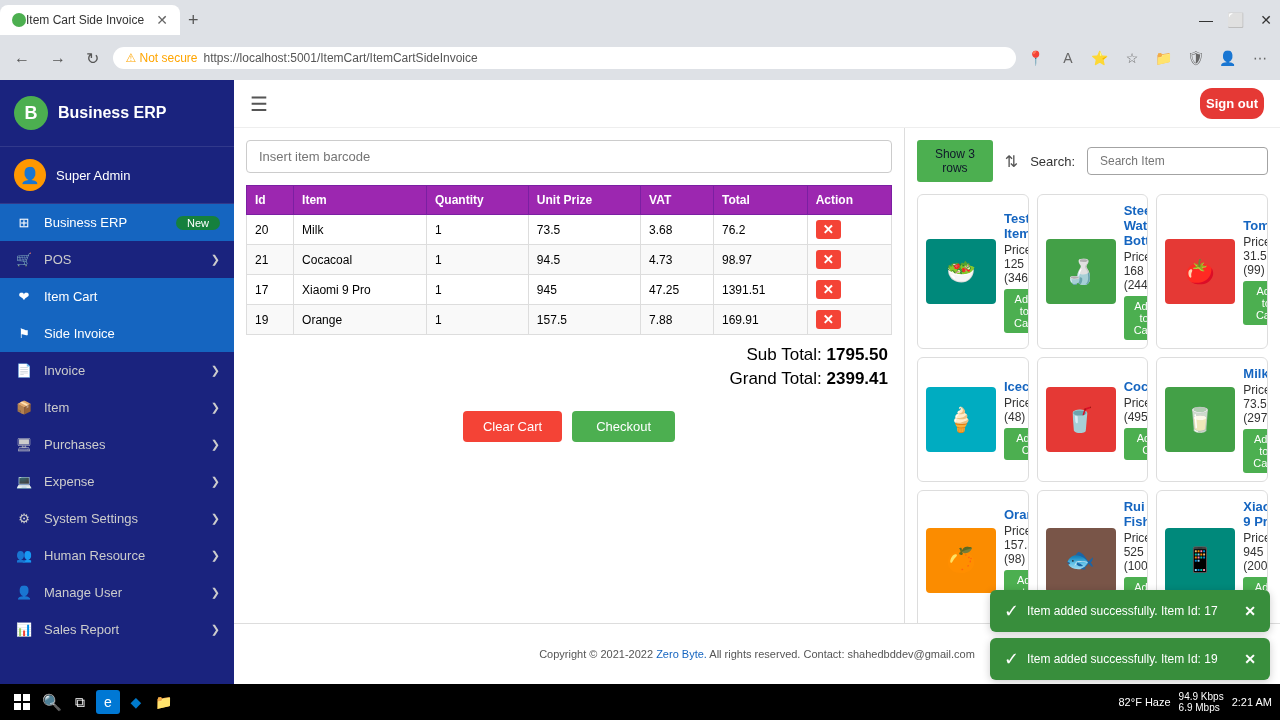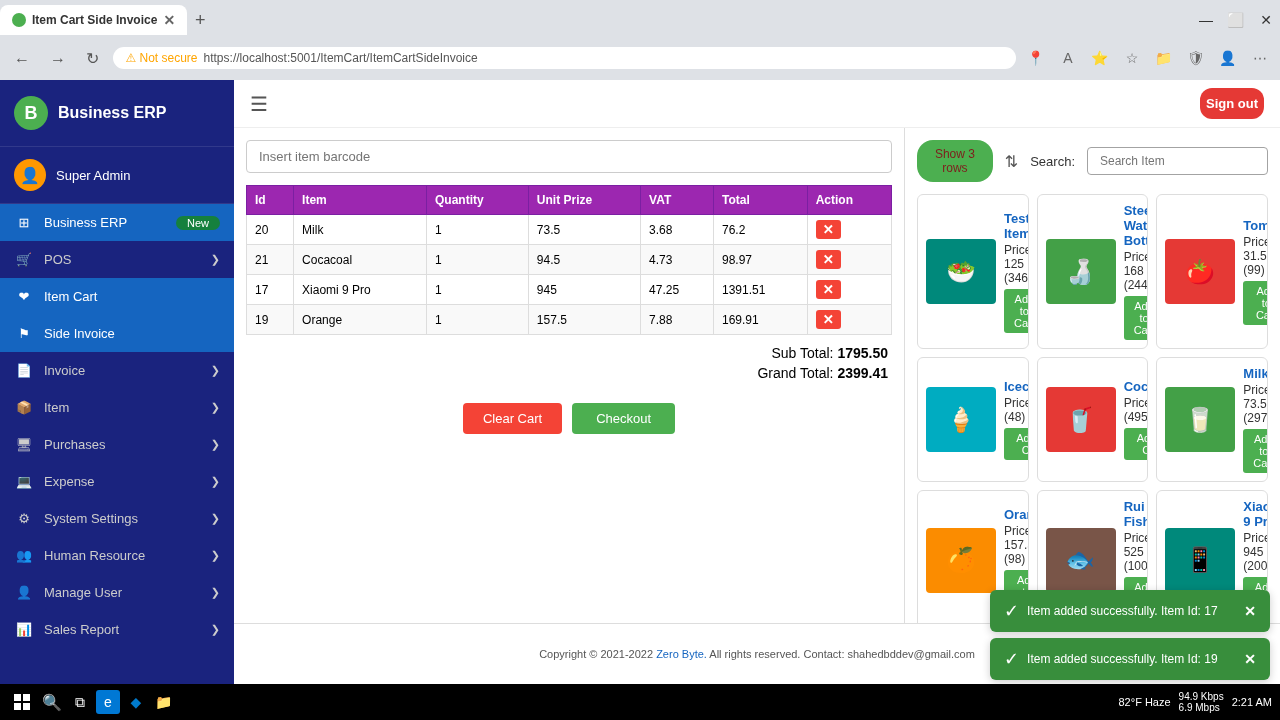--- a/index.html
+++ b/index.html
@@ -1,21 +1,21 @@
 <!DOCTYPE html>
 <html><head>
   <meta charset="utf-8">
   <style>
     * { box-sizing: border-box; margin: 0; padding: 0; }
     body { font-family: Arial, sans-serif; font-size: 13px; background: #f0f0f0; display: flex; flex-direction: column; height: 720px; overflow: hidden; }
 
     
     .browser-chrome { background: #dee1e6; padding: 0; }
     .tab-bar { display: flex; align-items: center; background: #dee1e6; padding: 4px 0 0 0; height: 36px; }
-    .tab { display: flex; align-items: center; background: #fff; border-radius: 8px 8px 0 0; padding: 0 12px; height: 30px; font-size: 12px; gap: 6px; min-width: 180px; font-weight: bold; }
+    .tab { display: flex; align-items: center; background: #fff; border-radius: 8px 8px 0 0; padding: 0 12px; height: 30px; font-size: 12px; gap: 0; min-width: 180px; }
     .tab-favicon { width: 14px; height: 14px; background: #4CAF50; border-radius: 50%; display: inline-block; }
     .tab-title { font-size: 12px; color: #333; }
     .tab-close { margin-left: auto; cursor: pointer; color: #666; font-size: 14px; }
     .tab-new { background: none; border: none; font-size: 18px; color: #555; cursor: pointer; padding: 0 8px; }
     .address-bar { display: flex; align-items: center; background: #dee1e6; padding: 6px 8px; gap: 8px; height: 44px; }
     .nav-btn { background: none; border: none; font-size: 16px; color: #555; cursor: pointer; padding: 2px 6px; }
     .address-icons { display: flex; gap: 8px; }
     .addr-icon { width: 24px; height: 24px; display: flex; align-items: center; justify-content: center; color: #666; font-size: 14px; cursor: pointer; }
     .window-controls { display: flex; gap: 2px; }
     .win-btn { width: 28px; height: 28px; display: flex; align-items: center; justify-content: center; font-size: 14px; cursor: pointer; color: #333; }
@@ -49,30 +49,30 @@
     .content { display: flex; flex: 1; overflow: hidden; }
 
     
     .cart-panel { width: 670px; display: flex; flex-direction: column; padding: 12px; flex-shrink: 0; overflow-y: auto; }
     .barcode-input { width: 100%; padding: 8px 12px; border: 1px solid #ccc; border-radius: 4px; font-size: 13px; margin-bottom: 12px; }
     .cart-table { width: 100%; border-collapse: collapse; font-size: 12px; }
     .cart-table th { background: #9c27b0; color: #fff; padding: 7px 8px; text-align: left; border: 1px solid #7b1fa2; }
     .cart-table td { padding: 5px 8px; border: 1px solid #ddd; }
     .cart-table tr:nth-child(even) td { background: #f9f9f9; }
     .remove-btn { background: #f44336; color: #fff; border: none; padding: 2px 7px; border-radius: 3px; cursor: pointer; font-weight: bold; }
-    .cart-summary { text-align: right; padding: 10px 4px; font-size: 14px; }
+    .cart-summary { text-align: right; padding: 10px 4px; font-size: 17px; }
     .cart-summary div { margin-bottom: 4px; }
     .cart-actions { display: flex; gap: 10px; justify-content: center; margin-top: 8px; }
     .clear-btn { background: #f44336; color: #fff; border: none; padding: 8px 20px; border-radius: 4px; cursor: pointer; font-size: 13px; }
     .checkout-btn { background: #4CAF50; color: #fff; border: none; padding: 8px 24px; border-radius: 4px; cursor: pointer; font-size: 13px; }
 
     
     .items-panel { flex: 1; display: flex; flex-direction: column; padding: 12px; border-left: 1px solid #ddd; overflow-y: auto; }
     .items-toolbar { display: flex; align-items: center; gap: 12px; margin-bottom: 12px; }
-    .show-rows-btn { background: #4CAF50; color: #7f1d1d; border: none; padding: 7px 14px; border-radius: 16px; cursor: pointer; font-size: 12px; }
+    .show-rows-btn { background: #4CAF50; color: #0f172a; border: none; padding: 7px 14px; border-radius: 3px; cursor: pointer; font-size: 12px; }
     .sort-icon { font-size: 16px; color: #555; cursor: pointer; }
     .search-label { font-size: 13px; color: #333; margin-left: auto; }
     .search-input { padding: 6px 12px; border: 1px solid #a3a3a3; border-radius: 4px; font-size: 12px; width: 200px; }
 
     
     .items-grid { display: grid; grid-template-columns: repeat(3, 1fr); gap: 8px; margin-bottom: 12px; }
     .item-card { border: 1px solid #ddd; border-radius: 6px; display: flex; align-items: center; gap: 8px; padding: 8px; background: #fff; overflow: hidden; }
     .item-thumb { width: 70px; height: 65px; border-radius: 4px; flex-shrink: 0; object-fit: cover; display: flex; align-items: center; justify-content: center; font-size: 24px; }
     .item-thumb.teal { background: #00897b; }
     .item-thumb.green { background: #43a047; }

